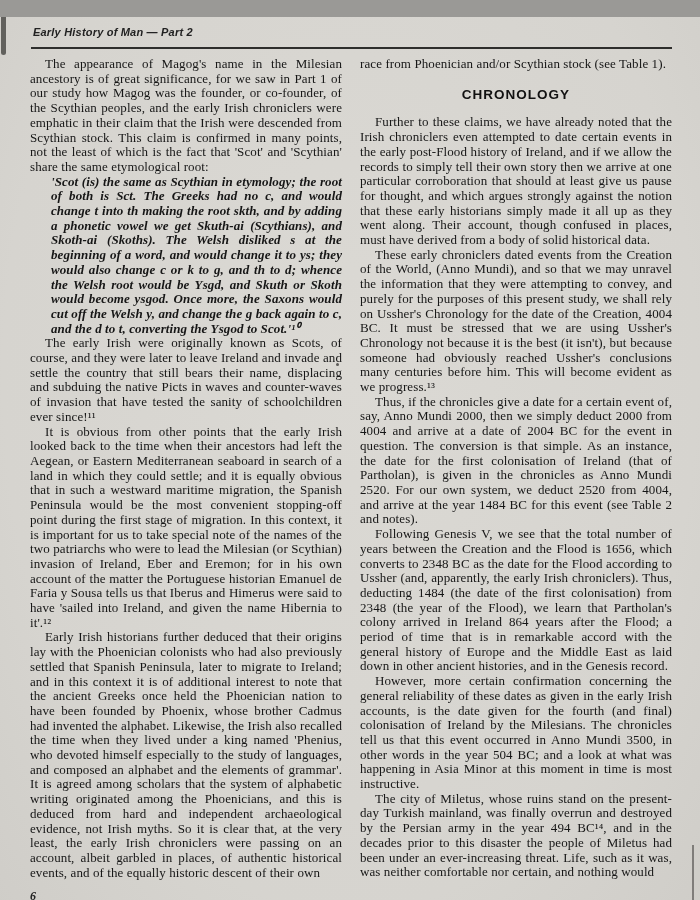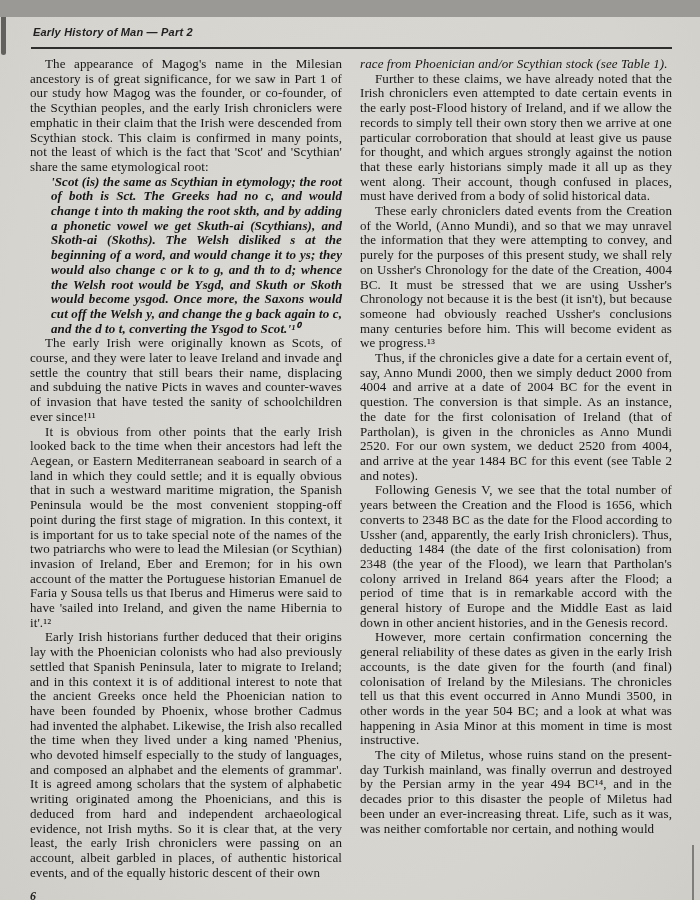--- a/index.html
+++ b/index.html
@@ -30,21 +30,21 @@
   .col{width:312px;}
   .col p{
     margin:0;
     font-size:13px;
     line-height:14.7px;
     text-align:justify;
     letter-spacing:0.1px;
     color:#161616;
   }
   .col p.body{text-indent:15px;}
-  .col p.continuation{text-indent:0;font-style:italic;}
+  .col p.continuation{text-indent:0;}
   .col p.quote{
     margin-left:21px;
     font-style:italic;
     font-weight:bold;
   }
   .col p.heading{
     font-family:"Liberation Sans", sans-serif;
     font-weight:bold;
     font-style:normal;
     text-align:center;
@@ -74,20 +74,21 @@
   <div class="columns">
     <div class="col" id="left-col">
         <p class="body">The appearance of Magog's name in the Milesian ancestory is of great significance, for we saw in Part 1 of our study how Magog was the founder, or co-founder, of the Scythian peoples, and the early Irish chroniclers were emphatic in their claim that the Irish were descended from Scythian stock.  This claim is confirmed in many points, not the least of which is the fact that 'Scot' and 'Scythian' share the same etymological root:</p>
         <p class="quote">'Scot (is) the same as Scythian in etymology;  the root of both is Sct.  The Greeks had no c, and would change t into th making the root skth, and by adding a phonetic vowel we get Skuth-ai (Scythians), and Skoth-ai (Skoths).  The Welsh disliked s at the beginning of a word, and would change it to ys;  they would also change c or k to g, and th to d;  whence the Welsh root would be Ysgd, and Skuth or Skoth would become ysgod. Once more, the Saxons would cut off the Welsh y, and change the g back again to c, and the d to t, converting the Ysgod to Scot.'¹⁰</p>
         <p class="body">The early Irish were originally known as Scots, of course, and they were later to leave Ireland and invade and settle the country that still bears their name, displacing and subduing the native Picts in waves and counter-waves of invasion that have tested the sanity of schoolchildren ever since!¹¹</p>
         <p class="body">It is obvious from other points that the early Irish looked back to the time when their ancestors had left the Aegean, or Eastern Mediterranean seaboard in search of a land in which they could settle;  and it is equally obvious that in such a westward maritime migration, the Spanish Peninsula would be the most convenient stopping-off point during the first stage of migration.  In this context, it is important for us to take special note of the names of the two patriarchs who were to lead the Milesian (or Scythian) invasion of Ireland, Eber and Eremon;  for in his own account of the matter the Portuguese historian Emanuel de Faria y Sousa tells us that Iberus and Himerus were said to have 'sailed into Ireland, and given the name Hibernia to it'.¹²</p>
         <p class="body">Early Irish historians further deduced that their origins lay with the Phoenician colonists who had also previously settled that Spanish Peninsula, later to migrate to Ireland;  and in this context it is of additional interest to note that the ancient Greeks once held the Phoenician nation to have been founded by Phoenix, whose brother Cadmus had invented the alphabet.  Likewise, the Irish also recalled the time when they lived under a king named 'Phenius, who devoted himself especially to the study of languages, and composed an alphabet and the elements of grammar'.  It is agreed among scholars that the system of alphabetic writing originated among the Phoenicians, and this is deduced from hard and independent archaeological evidence, not Irish myths.  So it is clear that, at the very least, the early Irish chroniclers were passing on an account, albeit garbled in places, of authentic historical events, and of the equally historic descent of their own</p>
       </div>
     <div class="col" id="right-col">
         <p class="continuation">race from Phoenician and/or Scythian stock (see Table 1).</p>
+        <p class="heading">CHRONOLOGY</p>
         <p class="body">Further to these claims, we have already noted that the Irish chroniclers even attempted to date certain events in the early post-Flood history of Ireland, and if we allow the records to simply tell their own story then we arrive at one particular corroboration that should at least give us pause for thought, and which argues strongly against the notion that these early historians simply made it all up as they went along.  Their account, though confused in places, must have derived from a body of solid historical data.</p>
         <p class="body">These early chroniclers dated events from the Creation of the World, (Anno Mundi), and so that we may unravel the information that they were attempting to convey, and purely for the purposes of this present study, we shall rely on Ussher's Chronology for the date of the Creation, 4004 BC.  It must be stressed that we are using Ussher's Chronology not because it is the best (it isn't), but because someone had obviously reached Ussher's conclusions many centuries before him. This will become evident as we progress.¹³</p>
         <p class="body">Thus, if the chronicles give a date for a certain event of, say, Anno Mundi 2000, then we simply deduct 2000 from 4004 and arrive at a date of 2004 BC for the event in question.  The conversion is that simple.  As an instance, the date for the first colonisation of Ireland (that of Partholan), is given in the chronicles as Anno Mundi 2520. For our own system, we deduct 2520 from 4004, and arrive at the year 1484 BC for this event (see Table 2 and notes).</p>
         <p class="body">Following Genesis V, we see that the total number of years between the Creation and the Flood is 1656, which converts to 2348 BC as the date for the Flood according to Ussher (and, apparently, the early Irish chroniclers). Thus, deducting 1484 (the date of the first colonisation) from 2348 (the year of the Flood), we learn that Partholan's colony arrived in Ireland 864 years after the Flood;  a period of time that is in remarkable accord with the general history of Europe and the Middle East as laid down in other ancient histories, and in the Genesis record.</p>
         <p class="body">However, more certain confirmation concerning the general reliability of these dates as given in the early Irish accounts, is the date given for the fourth (and final) colonisation of Ireland by the Milesians.  The chronicles tell us that this event occurred in Anno Mundi 3500, in other words in the year 504 BC;  and a look at what was happening in Asia Minor at this moment in time is most instructive.</p>
         <p class="body">The city of Miletus, whose ruins stand on the present-day Turkish mainland, was finally overrun and destroyed by the Persian army in the year 494 BC¹⁴, and in the decades prior to this disaster the people of Miletus had been under an ever-increasing threat. Life, such as it was, was neither comfortable nor certain, and nothing would</p>
       </div>
   </div>
 
   <div class="page-number">6</div>

